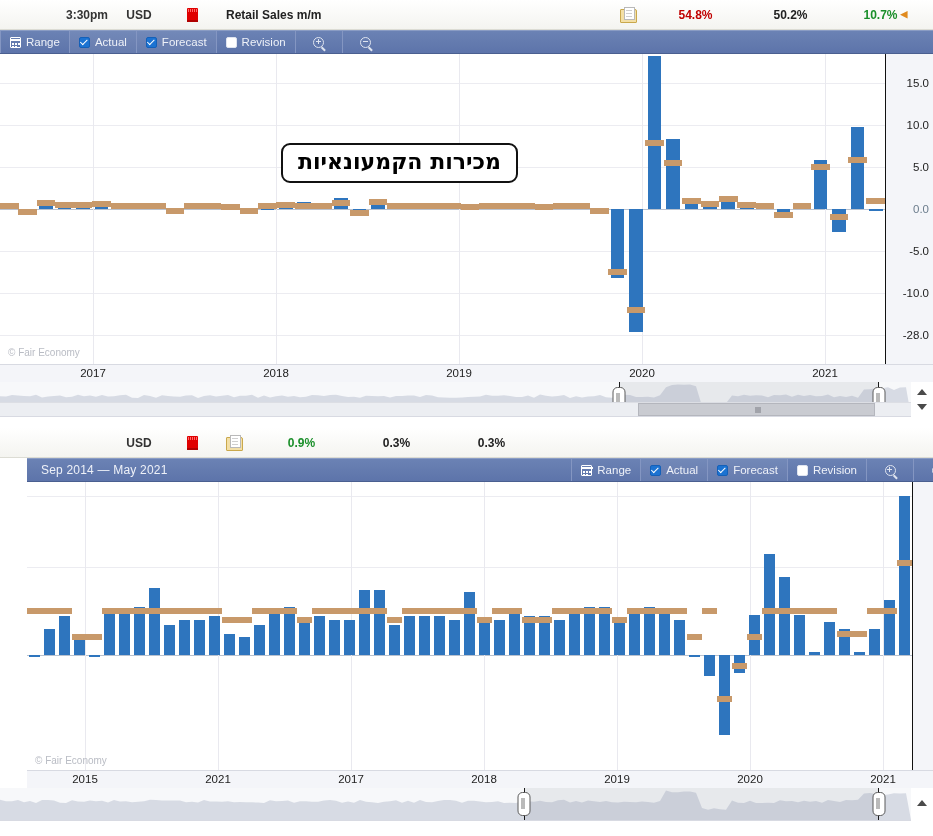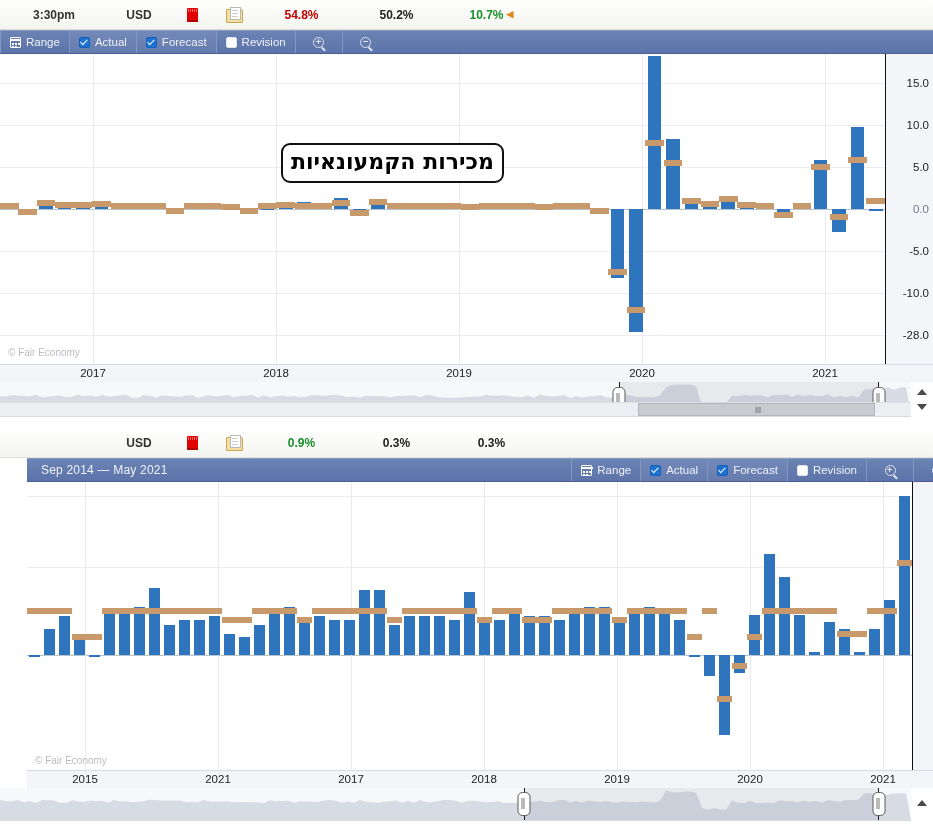--- a/index.html
+++ b/index.html
@@ -13,21 +13,21 @@
 
   
   .event-row{
     height:30px;width:933px;box-sizing:border-box;
     background:linear-gradient(#ffffff,#f4f4f0);
     border-bottom:1px solid #dcdcd4;
     display:flex;align-items:center;
     font-size:12px;font-weight:bold;color:#333;
     position:relative;
   }
-  .ev-time{width:108px;text-align:center;color:#333;}
+  .ev-time{width:108px;text-align:right;color:#333;}
   .ev-cur{width:62px;text-align:center;color:#333;}
   .ev-imp{width:44px;display:flex;align-items:center;justify-content:center;}
   .imp-ico{width:11px;height:14px;background:#e00000;border-radius:1px 1px 0 0;
            box-shadow:inset 0 -2px 0 #b00000;position:relative;}
   .imp-ico:after{content:"";position:absolute;left:1px;right:1px;top:1px;height:3px;
            background:repeating-linear-gradient(90deg,#ff6a6a 0 1px,transparent 1px 2px);}
   .ev-title{flex:1;padding-left:12px;color:#222;font-weight:bold;}
   .ev-detail{width:40px;display:flex;align-items:center;justify-content:center;}
   .ev-val{width:95px;text-align:center;font-weight:bold;}
   .ev-val.red{color:#c00000;}
@@ -93,21 +93,21 @@
     white-space:nowrap;font-family:"Liberation Sans",sans-serif;}
   .ytick.zero{color:#6b7c8c;}
   .xaxis{
     position:absolute;left:0;right:0;bottom:0;height:18px;
     background:#f4f5f9;border-top:1px solid #d8dae2;box-sizing:border-box;
   }
   .xtick{position:absolute;font-size:11.5px;color:#222;transform:translateX(-50%);top:2px;}
   .watermark{position:absolute;left:8px;font-size:10px;color:#b9bcc4;}
   .label-box{
     position:absolute;background:#ffffff;border:2px solid #111;border-radius:9px;
-    padding:5px 8px 7px;font-size:22px;font-weight:bold;color:#000;
+    padding:5px 15px 7px;font-size:22px;font-weight:bold;color:#000;
     direction:rtl;white-space:nowrap;font-family:"DejaVu Sans",sans-serif;line-height:1.1;
   }
 
   
   .navwrap{position:relative;width:933px;background:#fff;}
   .nav{position:absolute;left:0;top:0;height:34px;right:22px;
     background:#f7f8fa;border-bottom:1px solid #d8dae2;overflow:hidden;}
   .nav-series{position:absolute;left:0;right:0;bottom:0;height:100%;}
   .nav-window{position:absolute;top:-1px;bottom:-1px;border:1px solid #1a1a1a;box-sizing:border-box;
     background:rgba(120,130,150,.13);}
@@ -129,20 +129,21 @@
 <body>
 
 <div class="app">
 
   <div class="event-row">
     <div class="ev-time">3:30pm</div>
     <div class="ev-cur">USD</div>
     <div class="ev-imp">
       <span class="imp-ico"></span>
     </div>
+    <div class="ev-title">Retail Sales m/m</div>
     <div class="ev-detail">
       <span class="folder">
         <span class="back"></span>
           <span class="page"></span>
       </span>
     </div>
     <div class="ev-val red">54.8%</div>
     <div class="ev-val dark">50.2%</div>
     <div class="ev-val green">
       <span>10.7%</span><span class="arrow">◀</span>

